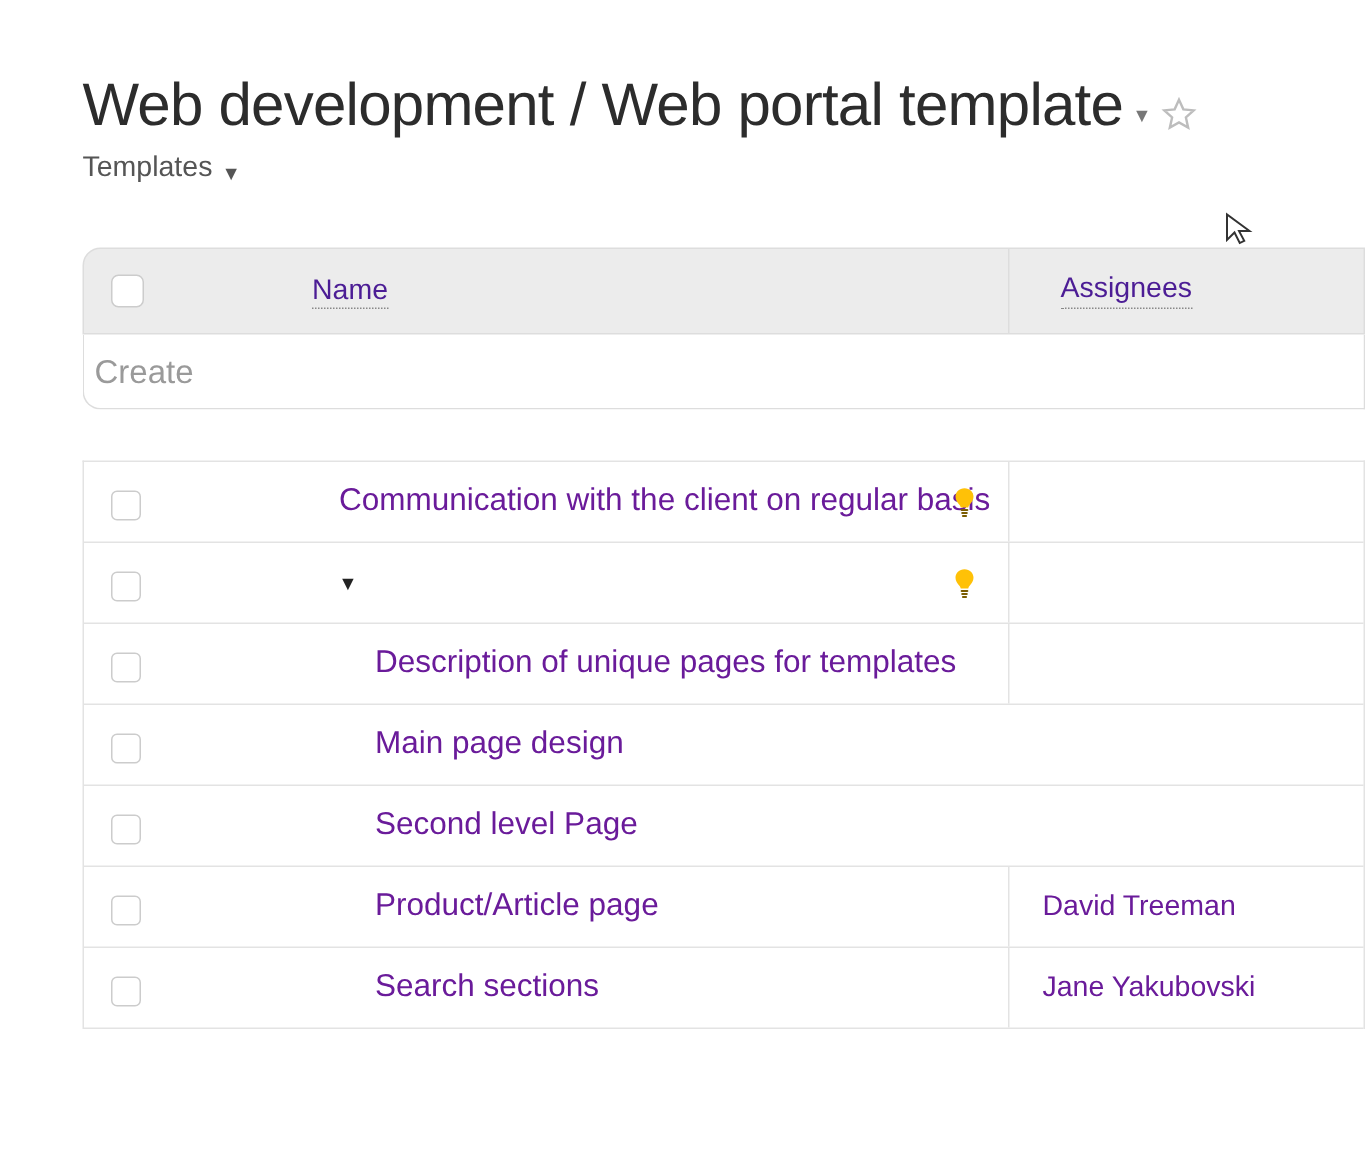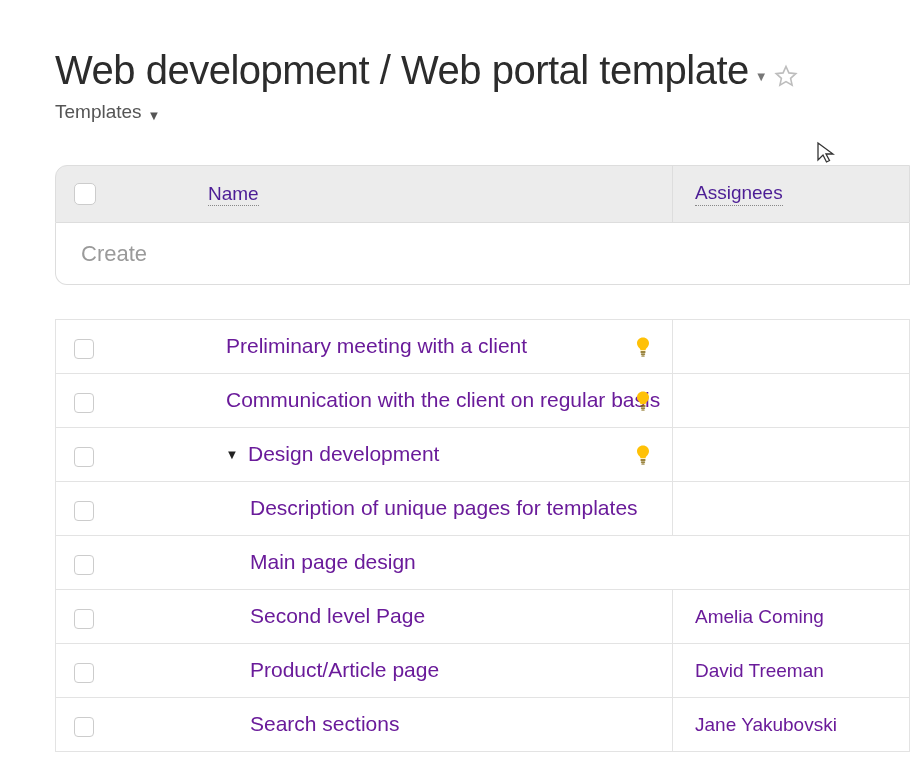--- a/index.html
+++ b/index.html
@@ -56,35 +56,35 @@
     background: #ececec;
     border: 1px solid #ddd;
     border-top-left-radius: 12px;
     border-top-right-radius: 0;
     height: 58px;
     padding-left: 18px;
     width: calc(100%);
   }
   .th-check { width: 38px; display:flex; align-items:center; }
   .th-name  { flex: 0 0 560px; padding-left: 96px; }
-  .th-assign { flex: 1; padding-left: 22px; border-left: 1px solid #ddd; height:100%; display:flex; align-items:center; }
+  .th-assign { flex: 1; padding-left: 34px; border-left: 1px solid #ddd; height:100%; display:flex; align-items:center; }
   .th-label {
     color: #4c1d95;
     font-size: 19px;
     border-bottom: 1px dotted #888;
     padding-bottom: 1px;
   }
   .create-row {
     display: flex;
     align-items: center;
     border: 1px solid #ddd;
     border-top: none;
     border-bottom-left-radius: 12px;
-    height: 62px;
-    padding-left: 25px;
+    height: 50px;
+    padding-left: 7px;
   }
   .create-input {
     border: none;
     outline: none;
     font-size: 22px;
     color: #999;
     width: 100%;
     background: transparent;
   }
   .create-input::placeholder { color: #9a9a9a; }
@@ -212,103 +212,82 @@
       <input class="create-input" type="text" placeholder="Create" style="">
     </div>
 
     <div class="rows" id="rows-container">
         <div class="row">
           <div class="cell-check">
             <div class="chk"></div>
           </div>
           <div class="cell-name">
             <div class="cell-name-inner indent-0">
-              <a class="task-link" href="#">Preliminary meeting with a client</a>
+              <a class="task-link" href="#">Communication with the client on regular basis</a>
             </div>
             <span class="bulb">
               <svg viewBox="0 0 18 22">
   <path d="M9 1.5 C5.5 1.5 3 4 3 7.2 C3 9.4 4.3 10.9 5.3 12.1 C5.9 12.8 6.4 13.5 6.5 14.3 L11.5 14.3 C11.6 13.5 12.1 12.8 12.7 12.1 C13.7 10.9 15 9.4 15 7.2 C15 4 12.5 1.5 9 1.5 Z" fill="#ffc107"></path>
   <rect x="6.4" y="15.3" width="5.2" height="1.4" rx="0.7" fill="#7a5c00"></rect>
   <rect x="6.8" y="17.4" width="4.4" height="1.3" rx="0.65" fill="#7a5c00"></rect>
   <rect x="7.3" y="19.4" width="3.4" height="1.2" rx="0.6" fill="#7a5c00"></rect>
 </svg>
             </span>
           </div>
           <div class="cell-assign"></div>
         </div>
         <div class="row">
           <div class="cell-check">
             <div class="chk"></div>
           </div>
           <div class="cell-name">
-            <div class="cell-name-inner indent-0">
-              <a class="task-link" href="#">Communication with the client on regular basis</a>
+            <div class="cell-name-inner indent-1-expander">
+              <span class="expander">▼</span>
             </div>
             <span class="bulb">
               <svg viewBox="0 0 18 22">
   <path d="M9 1.5 C5.5 1.5 3 4 3 7.2 C3 9.4 4.3 10.9 5.3 12.1 C5.9 12.8 6.4 13.5 6.5 14.3 L11.5 14.3 C11.6 13.5 12.1 12.8 12.7 12.1 C13.7 10.9 15 9.4 15 7.2 C15 4 12.5 1.5 9 1.5 Z" fill="#ffc107"></path>
   <rect x="6.4" y="15.3" width="5.2" height="1.4" rx="0.7" fill="#7a5c00"></rect>
   <rect x="6.8" y="17.4" width="4.4" height="1.3" rx="0.65" fill="#7a5c00"></rect>
   <rect x="7.3" y="19.4" width="3.4" height="1.2" rx="0.6" fill="#7a5c00"></rect>
 </svg>
             </span>
           </div>
           <div class="cell-assign"></div>
         </div>
         <div class="row">
           <div class="cell-check">
             <div class="chk"></div>
           </div>
           <div class="cell-name">
-            <div class="cell-name-inner indent-1-expander">
-              <span class="expander">▼</span>
-              <a class="task-link" href="#">Design development</a>
-            </div>
-            <span class="bulb">
-              <svg viewBox="0 0 18 22">
-  <path d="M9 1.5 C5.5 1.5 3 4 3 7.2 C3 9.4 4.3 10.9 5.3 12.1 C5.9 12.8 6.4 13.5 6.5 14.3 L11.5 14.3 C11.6 13.5 12.1 12.8 12.7 12.1 C13.7 10.9 15 9.4 15 7.2 C15 4 12.5 1.5 9 1.5 Z" fill="#ffc107"></path>
-  <rect x="6.4" y="15.3" width="5.2" height="1.4" rx="0.7" fill="#7a5c00"></rect>
-  <rect x="6.8" y="17.4" width="4.4" height="1.3" rx="0.65" fill="#7a5c00"></rect>
-  <rect x="7.3" y="19.4" width="3.4" height="1.2" rx="0.6" fill="#7a5c00"></rect>
-</svg>
-            </span>
+            <div class="cell-name-inner indent-1">
+              <a class="task-link" href="#">Description of unique pages for templates</a>
+            </div>
           </div>
           <div class="cell-assign"></div>
         </div>
         <div class="row">
           <div class="cell-check">
             <div class="chk"></div>
           </div>
           <div class="cell-name">
             <div class="cell-name-inner indent-1">
-              <a class="task-link" href="#">Description of unique pages for templates</a>
-            </div>
-          </div>
-          <div class="cell-assign"></div>
-        </div>
-        <div class="row">
-          <div class="cell-check">
-            <div class="chk"></div>
-          </div>
-          <div class="cell-name">
-            <div class="cell-name-inner indent-1">
               <a class="task-link" href="#">Main page design</a>
             </div>
           </div>
         </div>
         <div class="row">
           <div class="cell-check">
             <div class="chk"></div>
           </div>
           <div class="cell-name">
             <div class="cell-name-inner indent-1">
               <a class="task-link" href="#">Second level Page</a>
             </div>
           </div>
-          <div class="cell-assign">Amelia Coming</div>
         </div>
         <div class="row">
           <div class="cell-check">
             <div class="chk"></div>
           </div>
           <div class="cell-name">
             <div class="cell-name-inner indent-1">
               <a class="task-link" href="#">Product/Article page</a>
             </div>
           </div>

